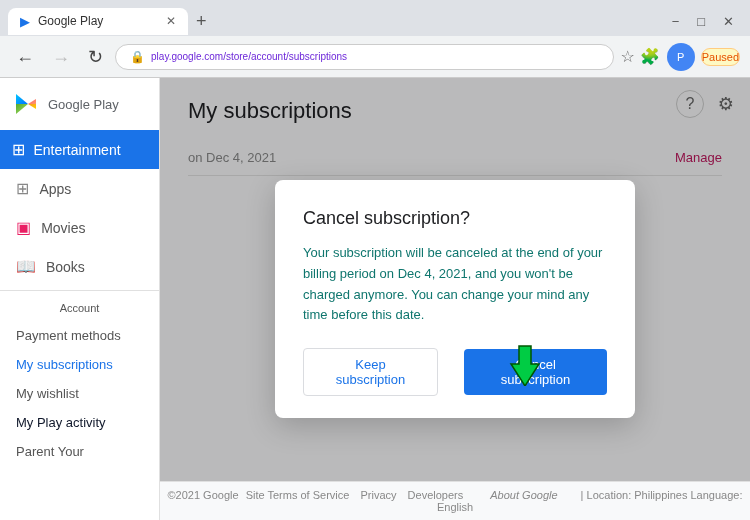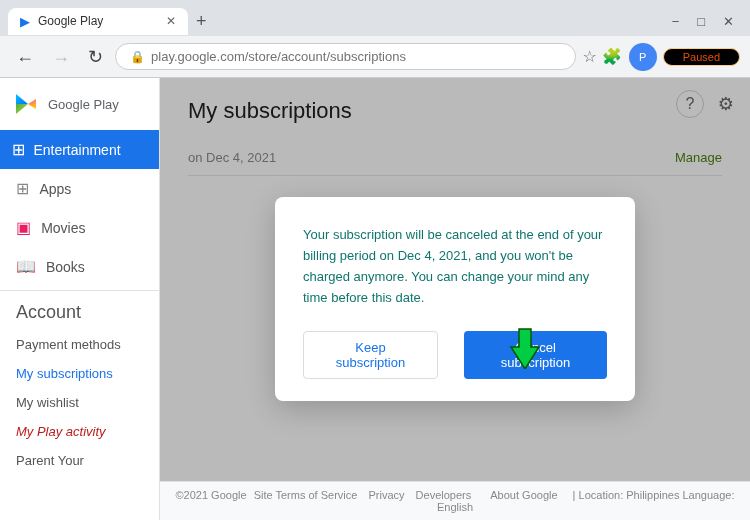--- a/index.html
+++ b/index.html
@@ -24,26 +24,26 @@
       <button style="background:none;border:none;font-size:13px;color:#555;cursor:pointer;padding:2px 8px;">✕</button>
     </div>
   </div>
 
   <div style="background:#f1f3f4; display:flex; align-items:center; padding:5px 10px; gap:6px; height:42px; border-bottom:1px solid #ccc;">
     <button style="background:none;border:none;font-size:18px;color:#444;cursor:pointer;padding:4px 6px;border-radius:50%;">←</button>
     <button style="background:none;border:none;font-size:18px;color:#bbb;cursor:pointer;padding:4px 6px;border-radius:50%;">→</button>
     <button style="background:none;border:none;font-size:18px;color:#444;cursor:pointer;padding:4px 6px;border-radius:50%;">↻</button>
     <div style="flex:1;background:#fff;border:1px solid #ccc;border-radius:20px;padding:5px 14px;display:flex;align-items:center;gap:6px;">
       <span style="font-size:12px;color:#555;">🔒</span>
-      <span style="font-size:13px;color:#737373;flex:1;">play.google.com/store/account/subscriptions</span>
+      <span style="font-size:10px;color:#6d28d9;flex:1;">play.google.com/store/account/subscriptions</span>
     </div>
     <button style="background:none;border:none;font-size:16px;color:#666;cursor:pointer;">☆</button>
     <button style="background:none;border:none;font-size:16px;color:#666;cursor:pointer;">🧩</button>
     <div style="background:#4285f4;border-radius:50%;width:28px;height:28px;display:flex;align-items:center;justify-content:center;color:white;font-size:11px;cursor:pointer;">P</div>
-    <div style="background:#000000;border:1px solid #ffcc80;border-radius:12px;padding:2px 19px;font-size:11px;color:#e65100;">Paused</div>
+    <div style="background:#fef9c3;border:1px solid #ffcc80;border-radius:12px;padding:2px 0;font-size:11px;color:#e65100;">Paused</div>
   </div>
 </div>
 
 <div style="display:flex; height:442px;">
 
   <div style="width:160px; background:#fff; border-right:1px solid #e0e0e0; flex-shrink:0; overflow:hidden;">
 
     <div style="display:flex;align-items:center;gap:8px;padding:12px 12px;">
       <svg width="28" height="28" viewBox="0 0 28 28">
         <defs>
@@ -87,79 +87,80 @@
       <span>Movies</span>
     </div>
 
     <div style="display:flex;align-items:center;gap:10px;padding:10px 12px 10px 16px;font-size:14px;color:#555;cursor:pointer;">
       <span style="font-size:16px;color:#607d8b;">📖</span>
       <span>Books</span>
     </div>
 
     <div style="height:1px;background:#e0e0e0;margin:4px 0;"></div>
 
-    <div style="padding:7px 16px;font-size:18px;color:#555;cursor:pointer;">
+    <div style="padding:7px 16px;font-size:11px;color:#555;cursor:pointer;text-align:center;">
       <span>Account</span>
     </div>
     <div style="padding:7px 16px;font-size:13px;color:#555;cursor:pointer;">
       <span>Payment methods</span>
     </div>
     <div style="padding:7px 16px;font-size:13px;color:#1a73e8;font-weight:500;cursor:pointer;">
       <span>My subscriptions</span>
     </div>
     <div style="padding:7px 16px;font-size:13px;color:#555;cursor:pointer;">
       <span>My wishlist</span>
     </div>
-    <div style="padding:7px 16px;font-size:13px;color:#b91c1c;cursor:pointer;font-style:italic;">
+    <div style="padding:7px 16px;font-size:13px;color:#0f172a;cursor:pointer;">
       <span>My Play activity</span>
     </div>
     <div style="padding:7px 16px;font-size:13px;color:#555;cursor:pointer;">
       <span>Parent Your</span>
     </div>
   </div>
 
   <div style="flex:1;background:#f8f9fa;padding:20px 28px;position:relative;overflow:hidden;">
 
     <div style="position:absolute;top:12px;right:16px;display:flex;gap:14px;align-items:center;">
       <button style="background:none;border:none;font-size:16px;color:#666;cursor:pointer;width:28px;height:28px;border-radius:50%;border:1px solid #ccc;display:flex;align-items:center;justify-content:center;">?</button>
       <button style="background:none;border:none;font-size:18px;color:#666;cursor:pointer;">⚙</button>
     </div>
 
     <h1 style="font-size:22px;color:#202124;font-weight:400;margin-bottom:16px;">My subscriptions</h1>
 
     <div style="display:flex;align-items:center;justify-content:space-between;padding:10px 0;border-bottom:1px solid #e0e0e0;">
       <span style="font-size:13px;color:#888;">on Dec 4, 2021</span>
-      <span style="color:#4d7c0f;font-size:13px;cursor:pointer;">Manage</span>
+      <span style="color:#be185d;font-size:13px;cursor:pointer;">Manage</span>
     </div>
 
     <div style="position:absolute;top:0;left:0;right:0;bottom:0;background:rgba(0,0,0,0.25);display:flex;align-items:center;justify-content:center;">
       <div style="background:#fff;border-radius:8px;padding:28px 28px 22px;width:360px;box-shadow:0 8px 30px rgba(0,0,0,0.2);position:relative;">
+        <h2 style="font-size:18px;color:#202124;font-weight:500;margin-bottom:14px;">Cancel subscription?</h2>
         <p style="font-size:13px;color:#0f766e;line-height:1.6;margin-bottom:22px;">Your subscription will be canceled at the end of your billing period on Dec 4, 2021, and you won't be charged anymore. You can change your mind any time before this date.</p>
 
         <div style="position:absolute;bottom:28px;right:90px;z-index:10;">
           <svg width="40" height="50" viewBox="0 0 40 50">
             <defs>
               <marker id="arrowhead" markerWidth="6" markerHeight="6" refX="3" refY="3" orient="auto">
                 <polygon points="0 0, 6 3, 0 6" fill="#00cc44"></polygon>
               </marker>
             </defs>
 
             <polygon points="20,50 6,28 14,28 14,10 26,10 26,28 34,28" fill="#00cc44" stroke="#005500" stroke-width="1.5"></polygon>
           </svg>
         </div>
 
-        <div style="display:flex;justify-content:flex-end;gap:26px;">
+        <div style="display:flex;justify-content:flex-end;gap:26px;align-items:center;">
           <button style="background:#fff;border:1px solid #dadce0;border-radius:4px;padding:8px 16px;font-size:13px;color:#1a73e8;cursor:pointer;">Keep subscription</button>
           <button style="background:#1a73e8;border:none;border-radius:4px;padding:8px 16px;font-size:13px;color:#fff;cursor:pointer;">Cancel subscription</button>
         </div>
       </div>
     </div>
 
     <div style="position:absolute;bottom:0;left:0;right:0;text-align:center;font-size:11px;color:#888;padding:7px;border-top:1px solid #e0e0e0;background:#f8f9fa;">
       <span>©2021 Google</span>
       <a href="#" style="color:#888;text-decoration:none;margin:0 4px;">Site Terms of Service</a>
       <a href="#" style="color:#888;text-decoration:none;margin:0 4px;">Privacy</a>
       <a href="#" style="color:#888;text-decoration:none;margin:0 4px;">Developers</a>
-      <a href="#" style="color:#888;text-decoration:none;margin:0 12px;">About Google</a>
+      <a href="#" style="color:#888;text-decoration:none;margin:0 20px;font-style:italic;">About Google</a>
       | <span>Location: Philippines Language: English</span>
     </div>
   </div>
 </div>
 
 </body></html>

